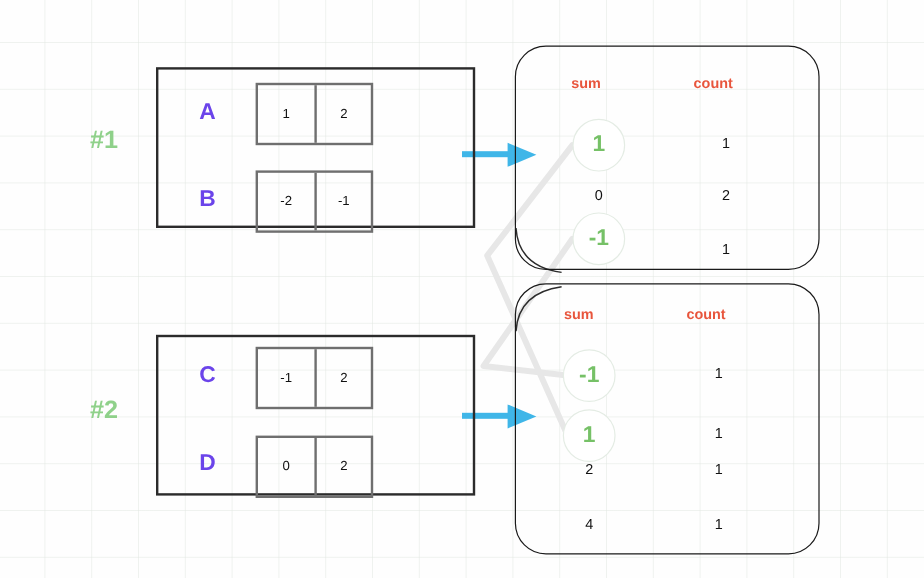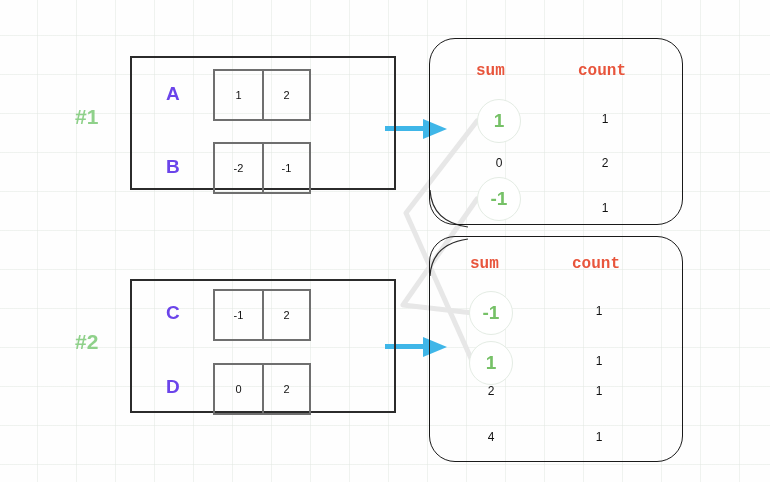--- a/index.html
+++ b/index.html
@@ -88,23 +88,23 @@
     border-radius: 26px;
     background: transparent;
     box-sizing: border-box;
   }
   #agg-1 { left: 429px; top: 38px; width: 254px; height: 187px; }
   #agg-2 { left: 429px; top: 236px; width: 254px; height: 226px; }
 
   .agg-header {
     position: absolute;
     color: #e8553c;
-    font-size: 16px;
-    font-weight: bold;
-    font-family: Liberation Mono, monospace;
+    font-size: 12px;
+    font-weight: bold;
+    font-family: Liberation Sans, sans-serif;
     white-space: nowrap;
   }
   .agg-cell {
     position: absolute;
     font-size: 12px;
     color: #111111;
     text-align: center;
     white-space: nowrap;
     font-family: "Liberation Sans", sans-serif;
   }

